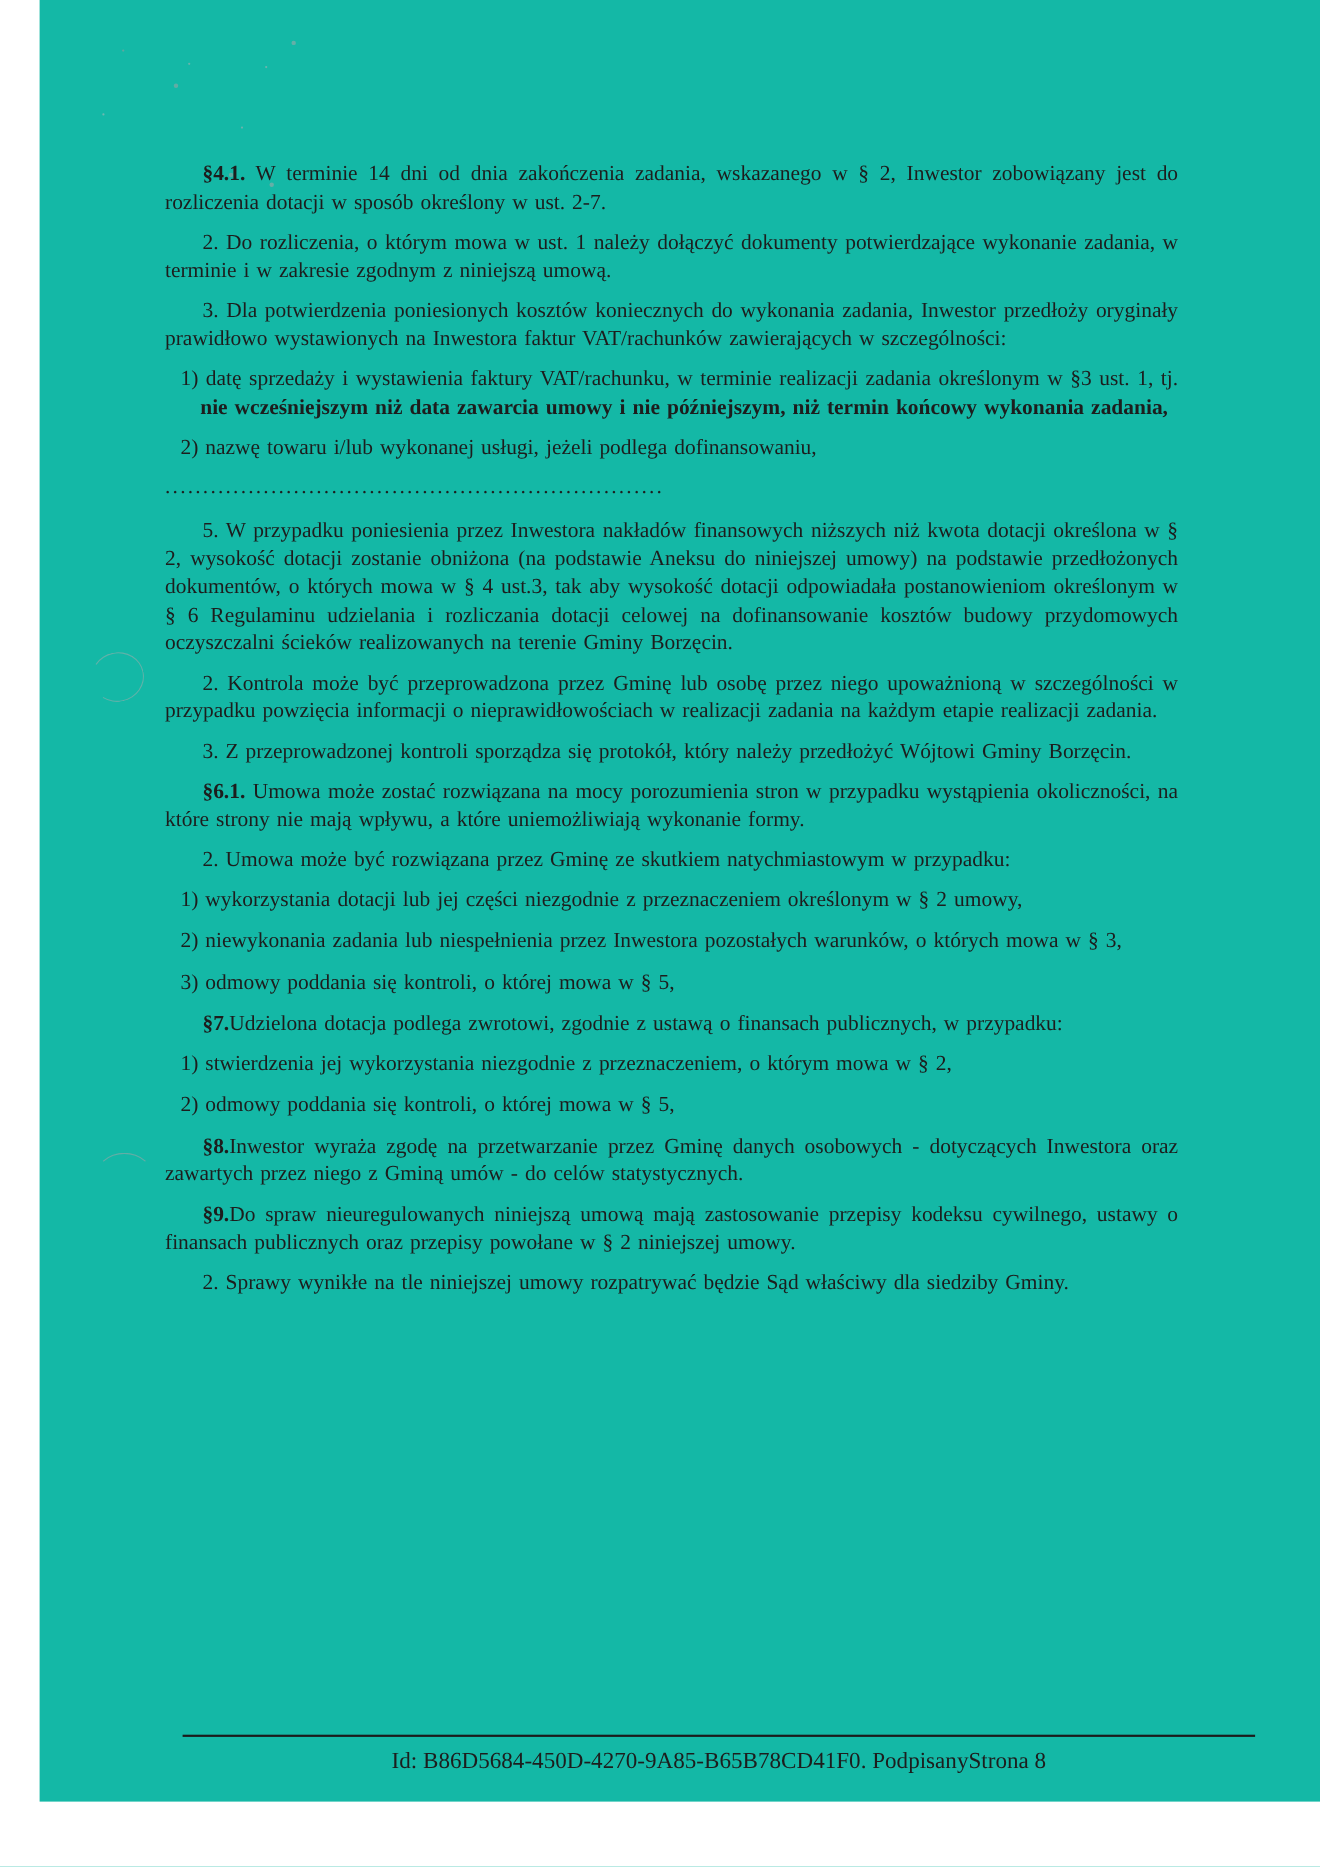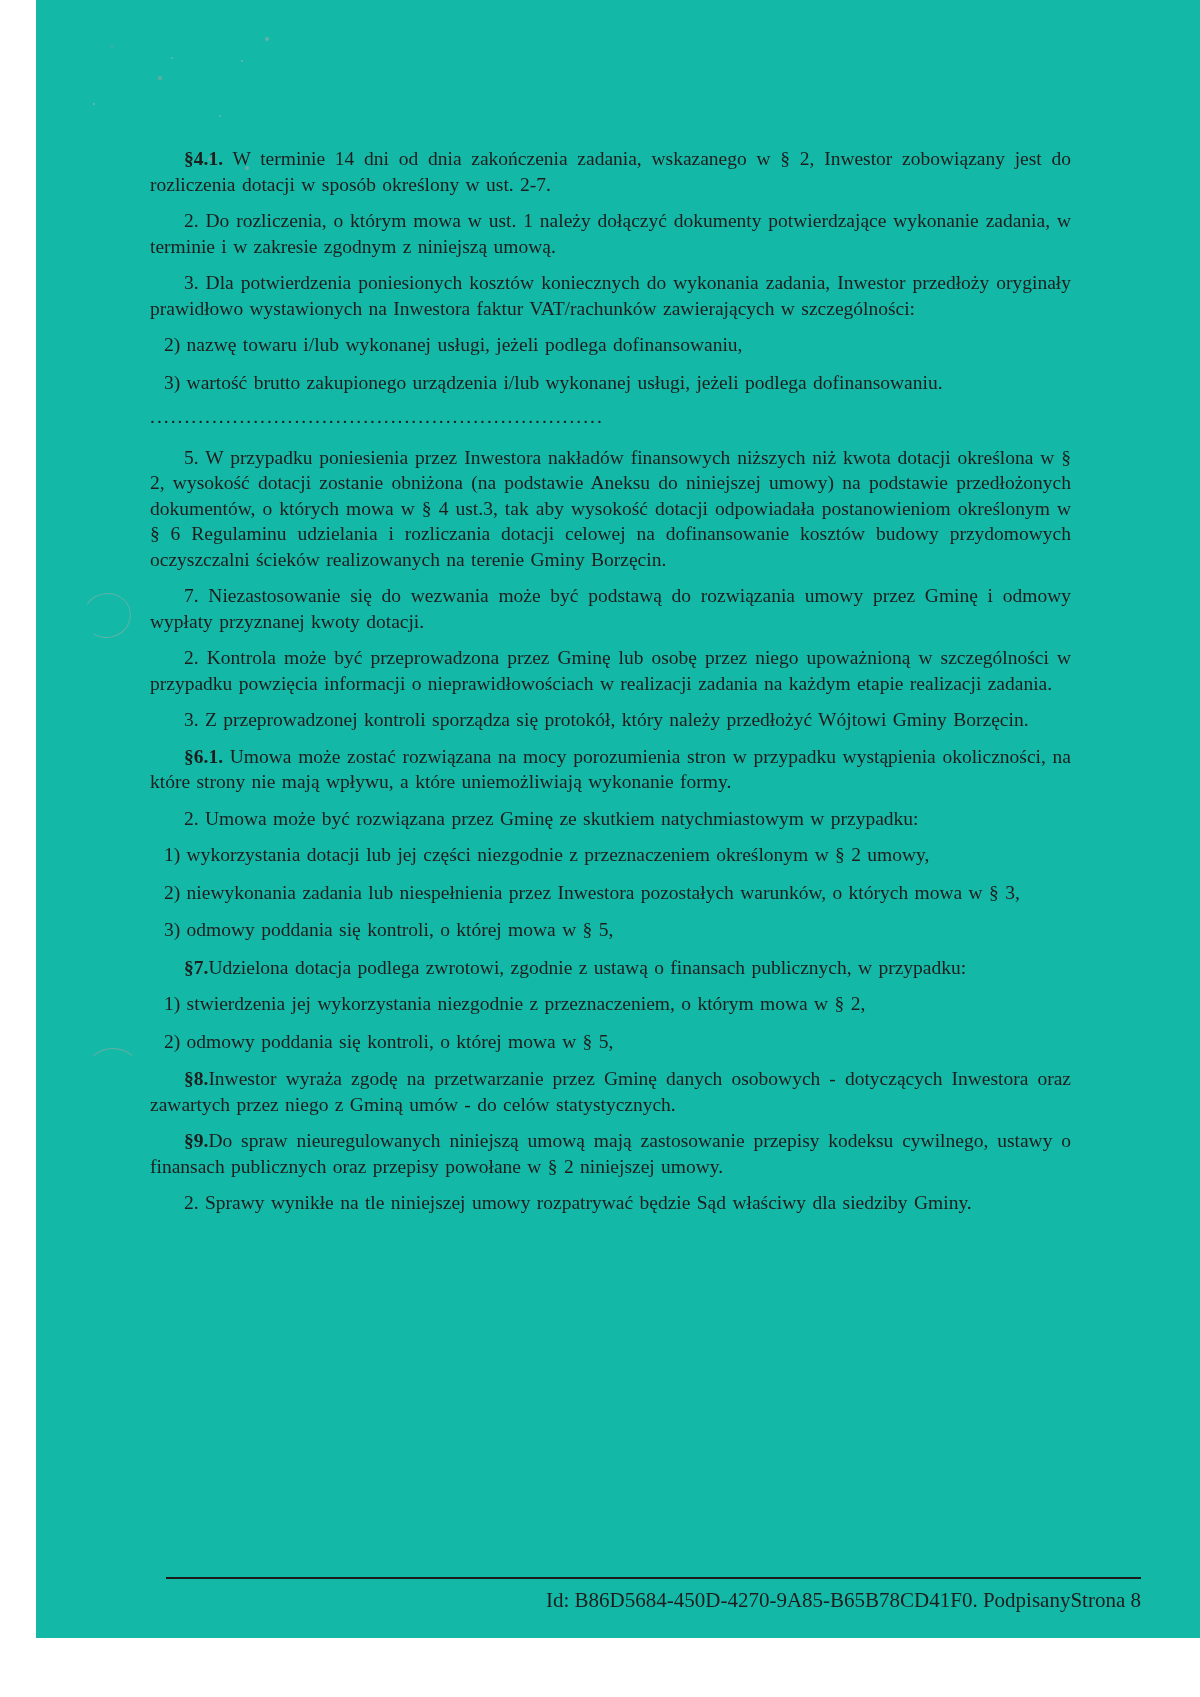--- a/index.html
+++ b/index.html
@@ -52,21 +52,21 @@
     width: 975px;
     height: 0;
     border-top: 2.5px solid #1b1b1b;
   }
   .footer-row {
     position: absolute;
     left: 130px;
     top: 1586px;
     width: 975px;
     display: flex;
-    justify-content: flex-end;
+    justify-content: center;
     align-items: flex-start;
     font-size: 21px;
     line-height: 28px;
   }
   
   .specks {
     position: absolute;
     left: 75px;
     top: 45px;
     width: 2px;
@@ -109,25 +109,24 @@
 <div class="page">
 
   <div class="specks"></div>
   <div class="arc-circle"></div>
   <div class="arc-half"></div>
 
   <div class="doc">
       <p class="indent"><span class="b">§4.1.</span><span> W terminie 14 dni od dnia zakończenia zadania, wskazanego w § 2, Inwestor zobowiązany jest do rozliczenia dotacji w sposób określony w ust. 2-7.</span></p>
       <p class="indent"><span>2. Do rozliczenia, o którym mowa w ust. 1 należy dołączyć dokumenty potwierdzające wykonanie zadania, w terminie i w zakresie zgodnym z niniejszą umową.</span></p>
       <p class="indent"><span>3. Dla potwierdzenia poniesionych kosztów koniecznych do wykonania zadania, Inwestor przedłoży oryginały prawidłowo wystawionych na Inwestora faktur VAT/rachunków zawierających w szczególności:</span></p>
+      <p class="hang"><span>1) datę sprzedaży i wystawienia faktury VAT/rachunku, w terminie realizacji zadania określonym w §3 ust. 1, tj. </span><span class="b">nie wcześniejszym niż data zawarcia umowy i nie późniejszym, niż termin końcowy wykonania zadania,</span></p>
       <p class="hang"><span>2) nazwę towaru i/lub wykonanej usługi, jeżeli podlega dofinansowaniu,</span></p>
-      <p class="hang"><span>3) wartość brutto zakupionego urządzenia i/lub wykonanej usługi, jeżeli podlega dofinansowaniu.</span></p>
       <p class="dots"><span>..................................................................</span></p>
       <p class="indent"><span>5. W przypadku poniesienia przez Inwestora nakładów finansowych niższych niż kwota dotacji określona w § 2, wysokość dotacji zostanie obniżona (na podstawie Aneksu do niniejszej umowy) na podstawie przedłożonych dokumentów, o których mowa w § 4 ust.3, tak aby wysokość dotacji odpowiadała postanowieniom określonym w § 6 Regulaminu udzielania i rozliczania dotacji celowej na dofinansowanie kosztów budowy przydomowych oczyszczalni ścieków realizowanych na terenie Gminy Borzęcin.</span></p>
-      <p class="indent"><span>7. Niezastosowanie się do wezwania może być podstawą do rozwiązania umowy przez Gminę i odmowy wypłaty przyznanej kwoty dotacji.</span></p>
       <p class="indent"><span>2. Kontrola może być przeprowadzona przez Gminę lub osobę przez niego upoważnioną w szczególności w przypadku powzięcia informacji o nieprawidłowościach w realizacji zadania na każdym etapie realizacji zadania.</span></p>
       <p class="indent"><span>3. Z przeprowadzonej kontroli sporządza się protokół, który należy przedłożyć Wójtowi Gminy Borzęcin.</span></p>
       <p class="indent"><span class="b">§6.1.</span><span> Umowa może zostać rozwiązana na mocy porozumienia stron w przypadku wystąpienia okoliczności, na które strony nie mają wpływu, a które uniemożliwiają wykonanie formy.</span></p>
       <p class="indent"><span>2. Umowa może być rozwiązana przez Gminę ze skutkiem natychmiastowym w przypadku:</span></p>
       <p class="hang"><span>1) wykorzystania dotacji lub jej części niezgodnie z przeznaczeniem określonym w § 2 umowy,</span></p>
       <p class="hang"><span>2) niewykonania zadania lub niespełnienia przez Inwestora pozostałych warunków, o których mowa w § 3,</span></p>
       <p class="hang"><span>3) odmowy poddania się kontroli, o której mowa w § 5,</span></p>
       <p class="indent"><span class="b">§7.</span><span>Udzielona dotacja podlega zwrotowi, zgodnie z ustawą o finansach publicznych, w przypadku:</span></p>
       <p class="hang"><span>1) stwierdzenia jej wykorzystania niezgodnie z przeznaczeniem, o którym mowa w § 2,</span></p>
       <p class="hang"><span>2) odmowy poddania się kontroli, o której mowa w § 5,</span></p>

